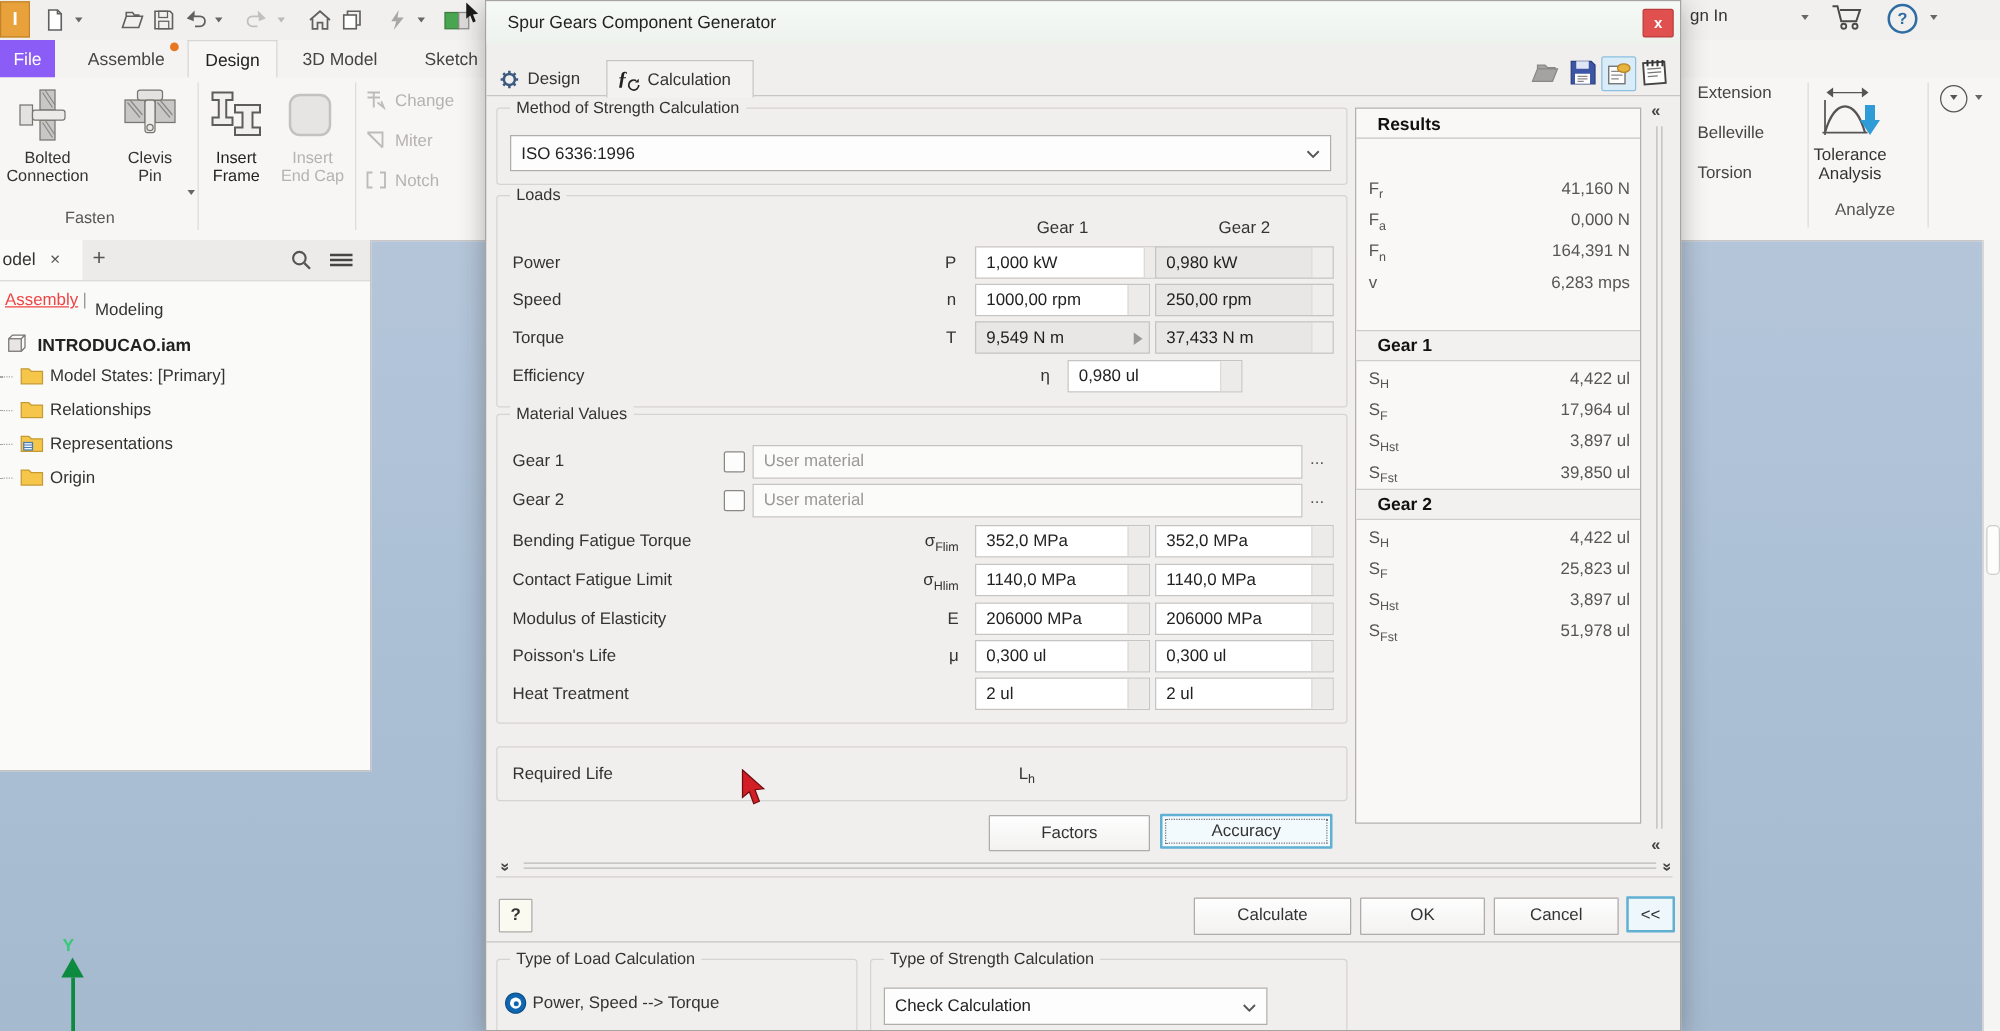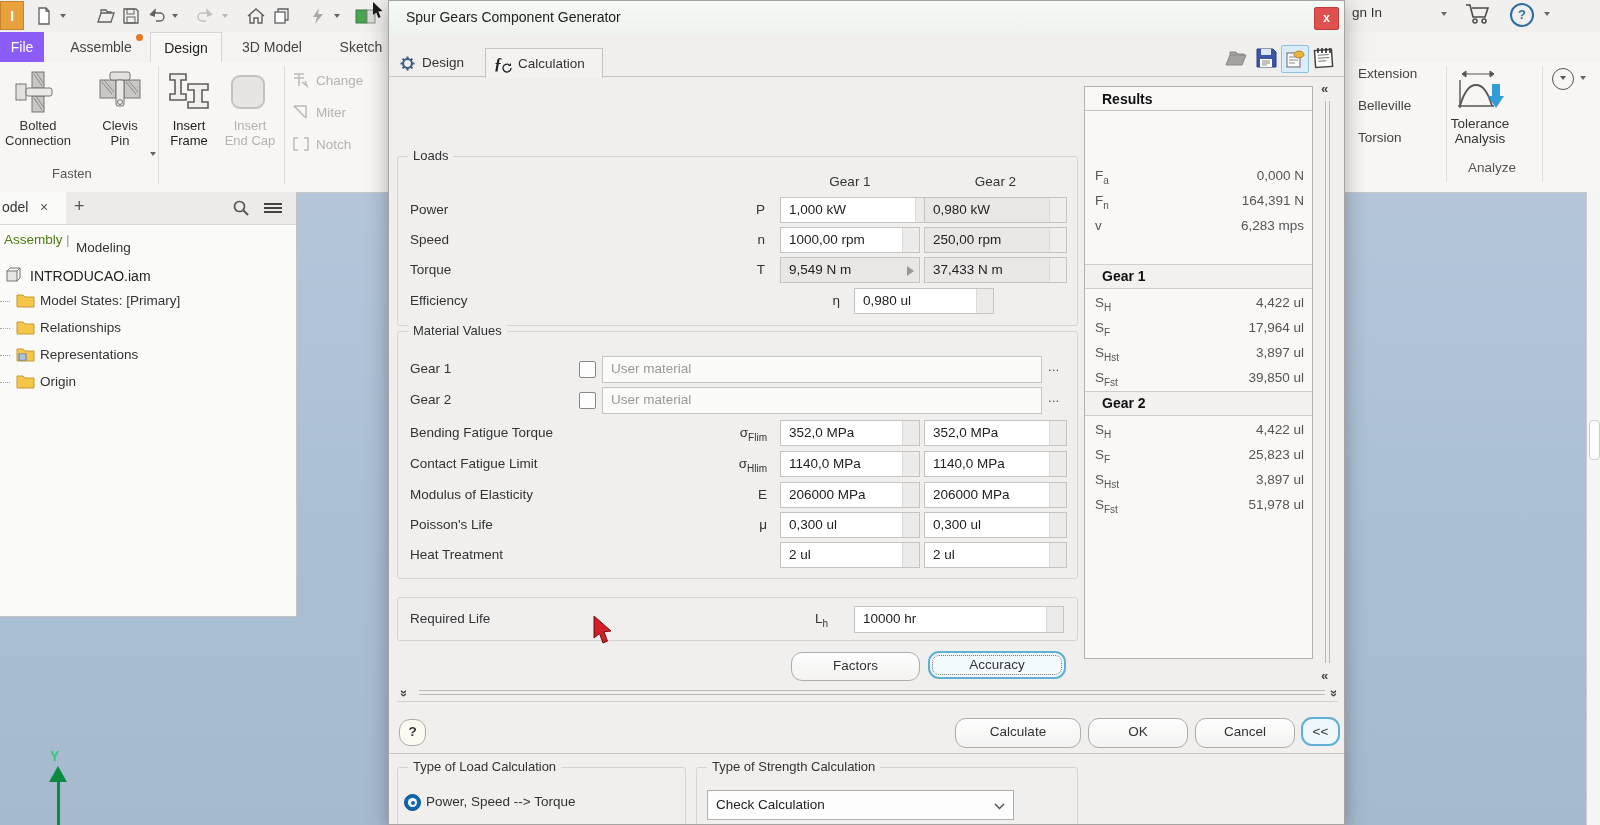--- a/index.html
+++ b/index.html
@@ -47,21 +47,21 @@
   .glab{position:absolute;top:-9px;left:10px;background:#f0efee;padding:0 5px;font-size:13px;color:#333;white-space:nowrap}
   .fld{position:absolute;height:26px;box-sizing:border-box;border:1px solid #c6c4c2;background:#fff;
     font-size:13.5px;color:#222;line-height:24px;padding:0 8px;overflow:hidden}
   .fld .chip{position:absolute;right:0;top:0;bottom:0;width:16px;background:#edebe9;border-left:1px solid #dcdad8}
   .fld.ro{background:#e9e7e6}
   .fld.ro .chip{background:#f0eeec}
   .rowlab{position:absolute;font-size:13.5px;color:#333;line-height:26px}
   .sym{position:absolute;font-size:13.5px;color:#333;line-height:26px;text-align:right}
   .sym sub,.rlab sub{font-size:10px}
   .chk{position:absolute;width:15px;height:15px;background:#fdfdfd;border:1px solid #8a8886;border-radius:2px}
-  .btn{position:absolute;background:linear-gradient(#fefefe,#f3f2f1);border:1px solid #aeacaa;border-radius:11px;
+  .btn{position:absolute;background:linear-gradient(#fefefe,#f3f2f1);border:1px solid #aeacaa;border-radius:1px;
     font-size:13.5px;color:#333;text-align:center}
   .btn.focus{border:2px solid #5fb0d2;outline:1px dotted #777;outline-offset:-5px;background:#f3fafd}
   
   .results{position:absolute;left:695px;top:85px;width:229px;height:573px;background:#f9f8f7;border:1px solid #b3b1af;box-sizing:border-box}
   .rtitle{position:absolute;left:0;top:0;width:100%;height:24px;line-height:24px;font-weight:bold;font-size:14px;color:#111;
     padding-left:17px;box-sizing:border-box;border-bottom:1px solid #c5c3c1}
   .rrow{position:absolute;left:0;width:100%;height:25px}
   .rlab{position:absolute;left:10px;top:0;line-height:25px;font-size:13.5px;color:#555}
   .rval{position:absolute;right:8px;top:0;line-height:25px;font-size:13.5px;color:#555}
   .rsec{position:absolute;left:0;width:100%;height:25px;background:#f2f1ef;border-top:1px solid #cfcdcb;border-bottom:1px solid #cfcdcb;
@@ -238,30 +238,30 @@
           <circle cx="7.5" cy="7.5" r="5" fill="none" stroke="#555" stroke-width="1.7"></circle>
           <path d="M11.5 11.5 L16 16" stroke="#555" stroke-width="1.9"></path>
         </svg>
       <div class="abs" style="left:264px;top:9px;width:18px">
         <div style="height:2px;background:#444;margin:2px 0"></div>
           <div style="height:2px;background:#444;margin:2px 0"></div>
           <div style="height:2px;background:#444;margin:2px 0"></div>
       </div>
     </div>
     <div class="modes">
-      <span class="abs" style="left:4px;top:4px;color:#4d7c0f;">Assembly</span>
+      <span class="abs" style="left:4px;top:4px;color:#ef4444;text-decoration:underline">Assembly</span>
       <span class="abs" style="left:66px;top:4px;color:#999">|</span>
       <span class="abs" style="left:76px;top:12px;color:#333">Modeling</span>
     </div>
 
     <svg class="abs" style="left:5px;top:74px;width:18px;height:18px" viewBox="0 0 18 18">
         <rect x="2" y="5" width="10" height="10" fill="#e8e6e4" stroke="#77756f"></rect>
         <path d="M2 5 l3-3 h10 v10 l-3 3 M15 2 l-3 3" fill="none" stroke="#77756f"></path>
       </svg>
-    <span class="abs treelab" style="left:30px;top:75px;font-weight:normal;color:#222;font-size:14px">INTRODUCAO.iam</span>
+    <span class="abs treelab" style="left:30px;top:75px;font-weight:bold;color:#222;font-size:14px">INTRODUCAO.iam</span>
 
     <div class="stub" style="left:0;top:109px"></div>
     <svg class="abs" style="left:16px;top:100px;width:19px;height:16px" viewBox="0 0 19 16">
         <path d="M1 3 h6 l2 2 h9 v10 H1 z" fill="#f6c64a" stroke="#c59a33"></path>
       </svg>
     <span class="abs treelab" style="left:40px;top:100px">Model States: [Primary]</span>
 
     <div class="stub" style="left:0;top:136px"></div>
     <svg class="abs" style="left:16px;top:127px;width:19px;height:16px" viewBox="0 0 19 16">
         <path d="M1 3 h6 l2 2 h9 v10 H1 z" fill="#f6c64a" stroke="#c59a33"></path>
@@ -329,20 +329,29 @@
           <path d="M4 8 h9 M4 11 h9 M4 14 h6" stroke="#888"></path>
           <ellipse cx="14" cy="5.5" rx="5" ry="3.4" fill="#e8b53c" stroke="#b8872a"></ellipse>
         </svg>
     </div>
     <svg class="ticon" style="left:922px" viewBox="0 0 26 26">
         <rect x="4" y="5" width="17" height="17" fill="#fdfdfc" stroke="#444" stroke-width="1.5" transform="rotate(-4 12 13)"></rect>
         <path d="M7 10 h11 M7 13 h11 M7 16 h8" stroke="#777" transform="rotate(-4 12 13)"></path>
         <path d="M7 3 v5 M11 3 v5 M15 3 v5 M19 3 v5" stroke="#333" stroke-width="1.6"></path>
       </svg>
 
+    <div class="grp" style="left:8px;top:85px;width:679px;height:60px">
+      <span class="glab">Method of Strength Calculation</span>
+      <div class="combo" style="left:10px;top:21px;width:657px;height:29px">
+        <span>ISO 6336:1996</span>
+        <svg style="position:absolute;right:8px;top:11px;width:11px;height:7px" viewBox="0 0 11 7">
+            <path d="M1 1 L5.5 5.5 L10 1" fill="none" stroke="#555" stroke-width="1.5"></path>
+          </svg>
+      </div>
+    </div>
 
     <div class="grp" style="left:8px;top:155px;width:679px;height:168px">
       <span class="glab">Loads</span>
       <div class="rowlab" style="left:382px;top:12px;width:140px;text-align:center">Gear 1</div>
       <div class="rowlab" style="left:526px;top:12px;width:143px;text-align:center">Gear 2</div>
 
       <div class="rowlab" style="left:12px;top:40px">Power</div>
       <div class="sym" style="left:292px;top:40px;width:75px">P</div>
       <div class="fld" style="left:382px;top:40px;width:153px"><span>1,000 kW</span><i class="chip"></i></div>
       <div class="fld ro" style="left:526px;top:40px;width:143px"><span>0,980 kW</span><i class="chip"></i></div>
@@ -398,28 +407,31 @@
       <div class="fld" style="left:526px;top:180px;width:143px"><span>0,300 ul</span><i class="chip"></i></div>
 
       <div class="rowlab" style="left:12px;top:210px">Heat Treatment</div>
       <div class="fld" style="left:382px;top:210px;width:140px"><span>2 ul</span><i class="chip"></i></div>
       <div class="fld" style="left:526px;top:210px;width:143px"><span>2 ul</span><i class="chip"></i></div>
     </div>
 
     <div class="grp" style="left:8px;top:596px;width:679px;height:42px">
       <div class="rowlab" style="left:12px;top:8px">Required Life</div>
       <div class="sym" style="left:380px;top:8px;width:50px"><span>L</span><sub>h</sub></div>
-      <div class="fld" style="left:456px;top:8px;width:210px;height:27px"><span>10000 hr</span><i class="chip"></i></div>
     </div>
 
     <div class="btn" style="left:402px;top:651px;width:127px;height:27px;line-height:25px">Factors</div>
     <div class="btn focus" style="left:539px;top:650px;width:138px;height:28px;line-height:23px;box-sizing:border-box">Accuracy</div>
 
     <div class="results">
       <div class="rtitle">Results</div>
+      <div class="rrow" style="top:51px">
+          <span class="rlab"><span>F</span><sub>r</sub></span>
+          <span class="rval">41,160 N</span>
+        </div>
       <div class="rrow" style="top:76px">
           <span class="rlab"><span>F</span><sub>a</sub></span>
           <span class="rval">0,000 N</span>
         </div>
       <div class="rrow" style="top:101px">
           <span class="rlab"><span>F</span><sub>n</sub></span>
           <span class="rval">164,391 N</span>
         </div>
       <div class="rrow" style="top:126px">
           <span class="rlab"><span>v</span></span>

